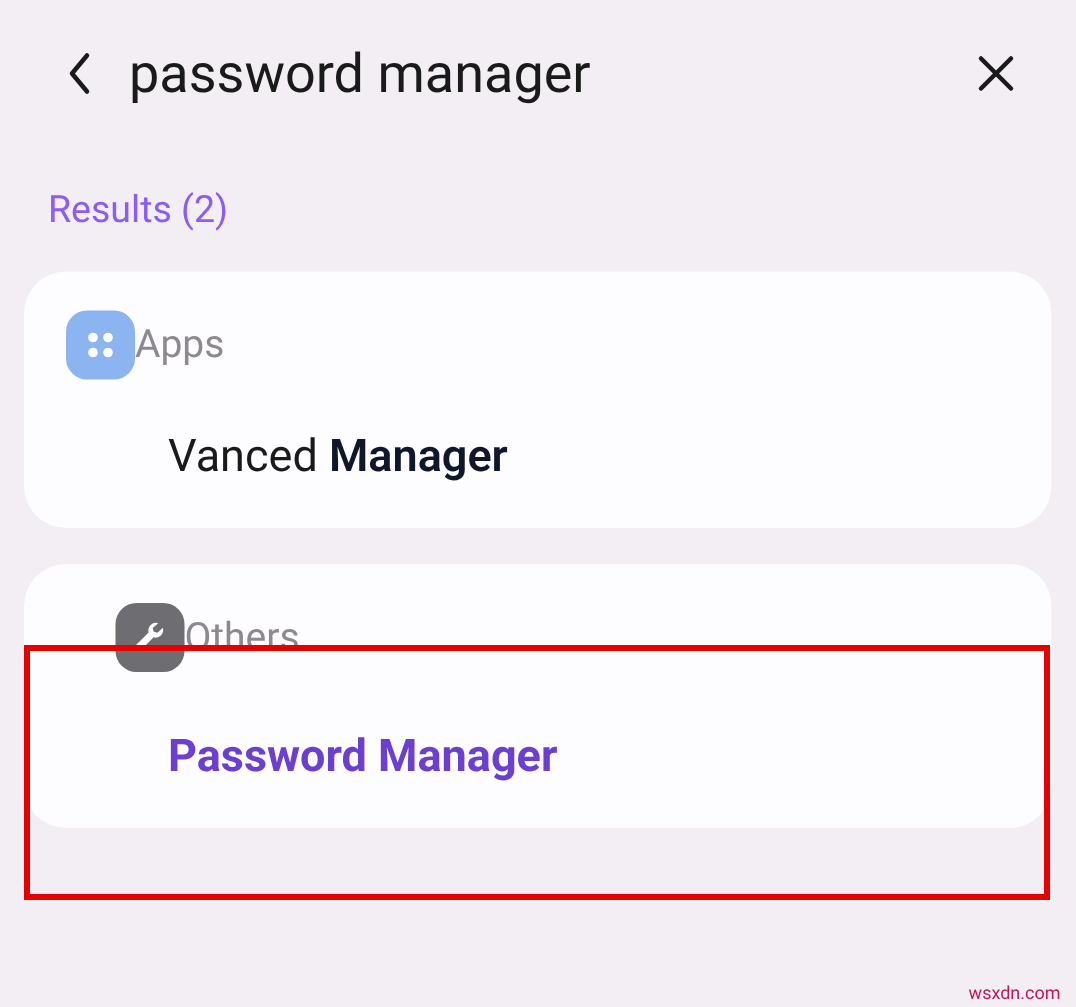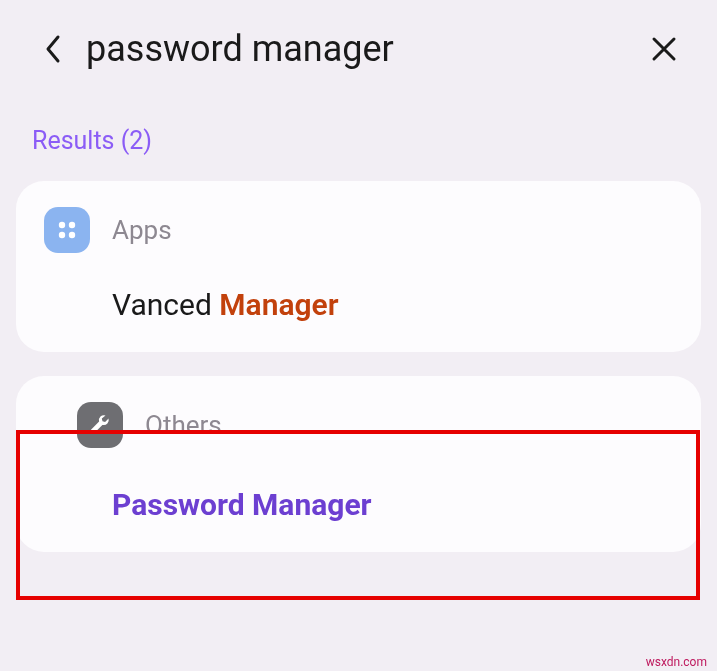--- a/index.html
+++ b/index.html
@@ -47,21 +47,20 @@
     }
     .card {
       background: #fdfcfe;
       border-radius: 28px;
       margin: 8px 16px 24px 16px;
       padding: 26px 28px 30px 28px;
     }
     .section-head {
       display: flex;
       align-items: center;
-      gap: 22px;
       margin-bottom: 34px;
     }
     .section-head.nomb { margin-bottom: 39px; padding-left: 33px; }
     .icon-badge {
       width: 46px;
       height: 46px;
       border-radius: 14px;
       display: flex;
       align-items: center;
       justify-content: center;
@@ -75,21 +74,21 @@
       font-size: 24px;
       color: #8d8891;
       margin-left: 68px;
       margin-bottom: 6px;
     }
     .item-title {
       font-size: 30px;
       color: #1a1a1a;
       margin-left: 68px;
     }
-    .highlight { color: #c2410c; font-weight: 600; }
+    .highlight { color: #0f172a; font-weight: 600; }
     .item-title-all { color: #6c3fd1; font-weight: 700; font-size: 30px; margin-left: 68px;}
     .annot-box {
       position: absolute;
       left: 16px;
       top: 430px;
       width: 684px;
       height: 170px;
       border: 4px solid #e60000;
       pointer-events: none;
     }

